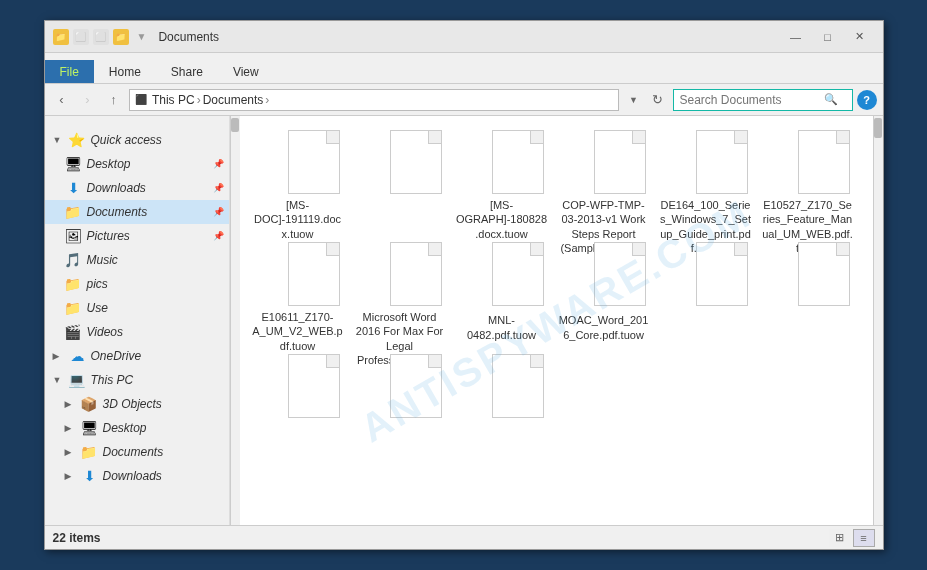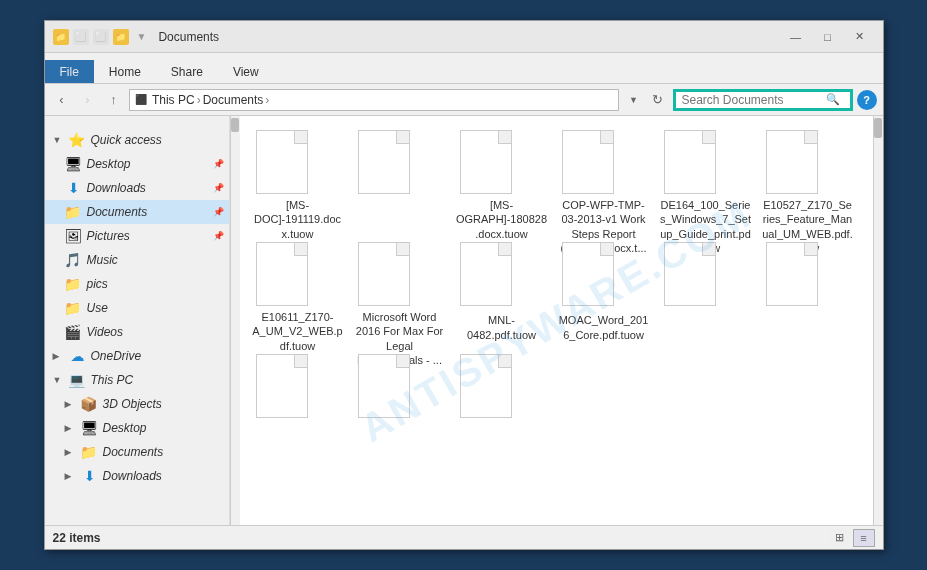--- a/index.html
+++ b/index.html
@@ -85,21 +85,21 @@
       padding: 4px 14px;
       font-size: 12px;
       cursor: pointer;
       border: 1px solid transparent;
       border-bottom: none;
       background: transparent;
       color: #333;
     }
     .ribbon-tab.active {
       background: #2c6fad;
-      color: #e5e5e5;
+      color: #bef264;
       border-color: #2c6fad;
     }
 
     
     .address-bar {
       display: flex;
       align-items: center;
       height: 32px;
       padding: 4px 6px;
       background: #f0f0f0;
@@ -140,21 +140,21 @@
       cursor: pointer;
       color: #666;
       font-size: 13px;
       display: flex;
       align-items: center;
       justify-content: center;
     }
     .search-box {
       height: 22px;
       width: 180px;
-      border: 3px solid #14b8a6;
+      border: 1px solid #14b8a6;
       background: white;
       display: flex;
       align-items: center;
       padding: 0 6px;
     }
     .search-box input {
       border: none;
       outline: none;
       font-size: 12px;
       width: 145px;
@@ -233,21 +233,21 @@
     }
     .file-area::-webkit-scrollbar { width: 10px; }
     .file-area::-webkit-scrollbar-thumb { background: #c0c0c0; }
     .file-area::-webkit-scrollbar-track { background: #f0f0f0; }
 
     .file-item {
       width: 100px;
       height: 110px;
       display: flex;
       flex-direction: column;
-      align-items: flex-start;
+      align-items: flex-end;
       padding: 6px 4px 4px;
       cursor: pointer;
       border-radius: 2px;
       gap: 4px;
     }
 
     .file-icon {
       width: 60px;
       height: 72px;
       position: relative;

